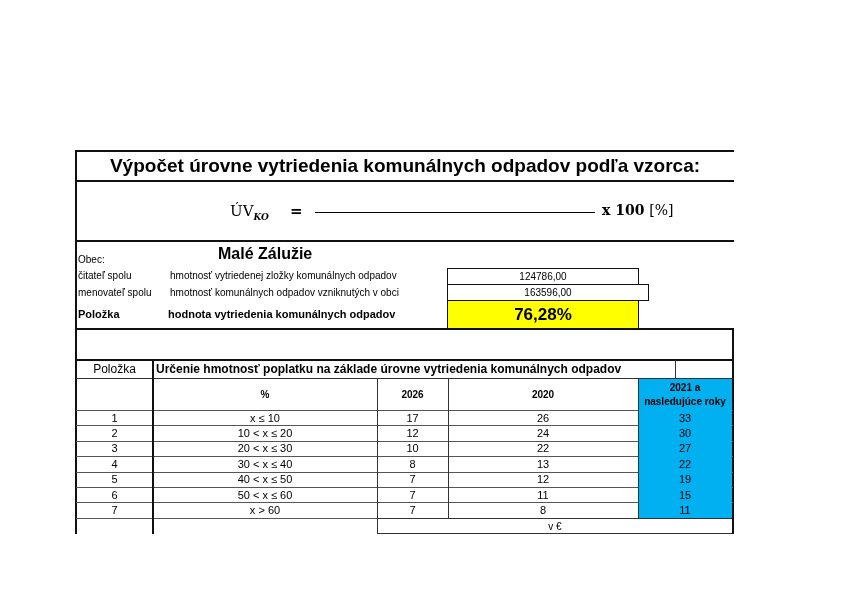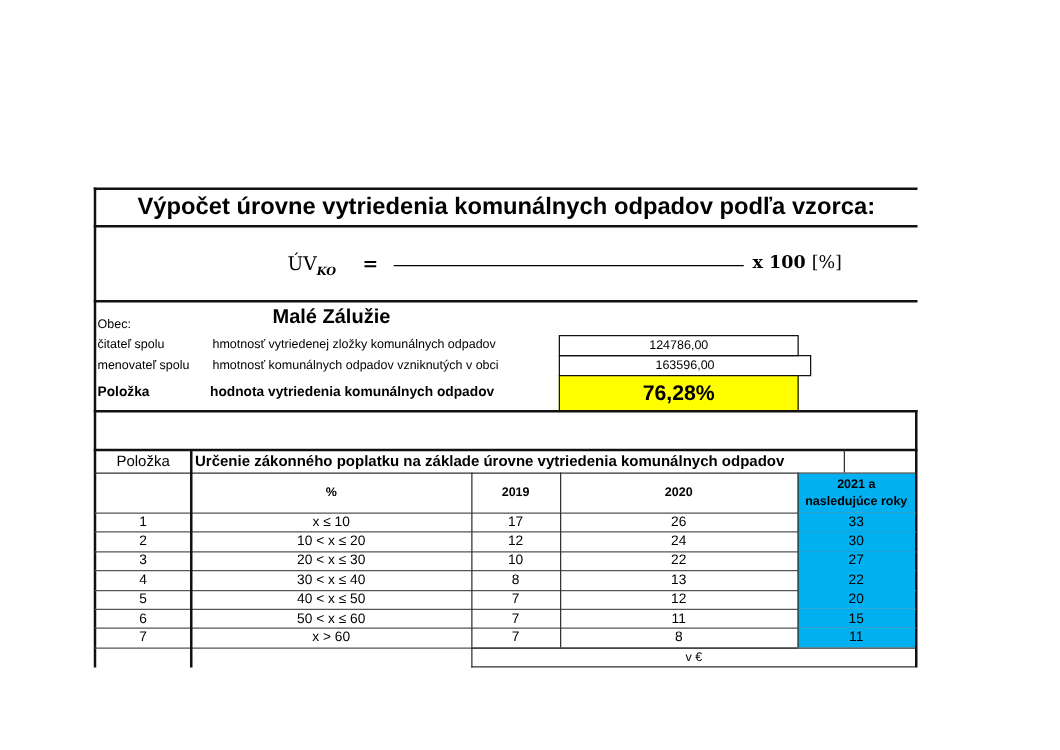--- a/index.html
+++ b/index.html
@@ -54,27 +54,27 @@
 
 <div class="cell" style="left:447px; top:268px; width:192px; height:17px; border:1.5px solid #111;">124786,00</div>
 <div class="cell" style="left:447px; top:284px; width:202px; height:17px; border:1.5px solid #111;">163596,00</div>
 <div class="cell yellow" style="left:447px; top:300px; width:192px; height:29px; border:1.5px solid #111; font-size:17px; font-weight:bold;">76,28%</div>
 
 <div class="hline" style="left:75px; top:328px; width:659px;"></div>
 <div class="vline" style="left:732px; top:328px; height:206px;"></div>
 <div class="hline" style="left:75px; top:359px; width:659px;"></div>
 
 <div class="cell" style="left:76px; top:360px; width:77px; height:18px; font-size:12px; font-weight:normal;">Položka</div>
-<div class="abs" style="left:156px; top:362px; font-size:12px; font-weight:bold; white-space:nowrap;">Určenie zákonného poplatku na základe úrovne vytriedenia komunálnych odpadov</div>
+<div class="abs" style="left:156px; top:362px; font-size:12px; font-weight:bold; white-space:nowrap;">Určenie hmotnosť poplatku na základe úrovne vytriedenia komunálnych odpadov</div>
 <div class="thin-v" style="left:675px; top:360px; height:18px;"></div>
 <div class="thin-h" style="left:76px; top:378px; width:657px;"></div>
 
 <div class="cell blue" style="left:638px; top:379px; width:94px; height:31px;"></div>
 <div class="cell" style="left:153px; top:379px; width:224px; height:31px; font-weight:bold;">%</div>
-<div class="cell" style="left:377px; top:379px; width:71px; height:31px; font-weight:bold;">2019</div>
+<div class="cell" style="left:377px; top:379px; width:71px; height:31px; font-weight:bold;">2026</div>
 <div class="cell" style="left:448px; top:379px; width:190px; height:31px; font-weight:bold;">2020</div>
 <div class="cell" style="left:638px; top:379px; width:94px; height:31px; flex-direction:column; font-weight:bold; line-height:14px;">
   <span>2021 a</span>
   <span>nasledujúce roky</span>
 </div>
 
 <div id="rows">
     <div class="thin-h" style="left: 76px; top: 410px; width: 657px; background: rgb(85, 85, 85);"></div>
     <div class="cell blue" style="left: 638px; top: 410px; width: 94px; height: 15.4px;"></div>
     <div class="cell" style="left: 76px; top: 410px; width: 77px; height: 15.4px; font-size: 11px;">1</div>
@@ -102,21 +102,21 @@
     <div class="cell" style="left: 153px; top: 456.2px; width: 224px; height: 15.4px; font-size: 11px;">30 &lt; x ≤ 40</div>
     <div class="cell" style="left: 377px; top: 456.2px; width: 71px; height: 15.4px; font-size: 11px;">8</div>
     <div class="cell" style="left: 448px; top: 456.2px; width: 190px; height: 15.4px; font-size: 11px;">13</div>
     <div class="cell" style="left: 638px; top: 456.2px; width: 94px; height: 15.4px; font-size: 11px;">22</div>
     <div class="thin-h" style="left: 76px; top: 471.6px; width: 657px; background: rgb(85, 85, 85);"></div>
     <div class="cell blue" style="left: 638px; top: 471.6px; width: 94px; height: 15.4px;"></div>
     <div class="cell" style="left: 76px; top: 471.6px; width: 77px; height: 15.4px; font-size: 11px;">5</div>
     <div class="cell" style="left: 153px; top: 471.6px; width: 224px; height: 15.4px; font-size: 11px;">40 &lt; x ≤ 50</div>
     <div class="cell" style="left: 377px; top: 471.6px; width: 71px; height: 15.4px; font-size: 11px;">7</div>
     <div class="cell" style="left: 448px; top: 471.6px; width: 190px; height: 15.4px; font-size: 11px;">12</div>
-    <div class="cell" style="left: 638px; top: 471.6px; width: 94px; height: 15.4px; font-size: 11px;">20</div>
+    <div class="cell" style="left: 638px; top: 471.6px; width: 94px; height: 15.4px; font-size: 11px;">19</div>
     <div class="thin-h" style="left: 76px; top: 487px; width: 657px; background: rgb(85, 85, 85);"></div>
     <div class="cell blue" style="left: 638px; top: 487px; width: 94px; height: 15.4px;"></div>
     <div class="cell" style="left: 76px; top: 487px; width: 77px; height: 15.4px; font-size: 11px;">6</div>
     <div class="cell" style="left: 153px; top: 487px; width: 224px; height: 15.4px; font-size: 11px;">50 &lt; x ≤ 60</div>
     <div class="cell" style="left: 377px; top: 487px; width: 71px; height: 15.4px; font-size: 11px;">7</div>
     <div class="cell" style="left: 448px; top: 487px; width: 190px; height: 15.4px; font-size: 11px;">11</div>
     <div class="cell" style="left: 638px; top: 487px; width: 94px; height: 15.4px; font-size: 11px;">15</div>
     <div class="thin-h" style="left: 76px; top: 502.4px; width: 657px; background: rgb(85, 85, 85);"></div>
     <div class="cell blue" style="left: 638px; top: 502.4px; width: 94px; height: 15.4px;"></div>
     <div class="cell" style="left: 76px; top: 502.4px; width: 77px; height: 15.4px; font-size: 11px;">7</div>

